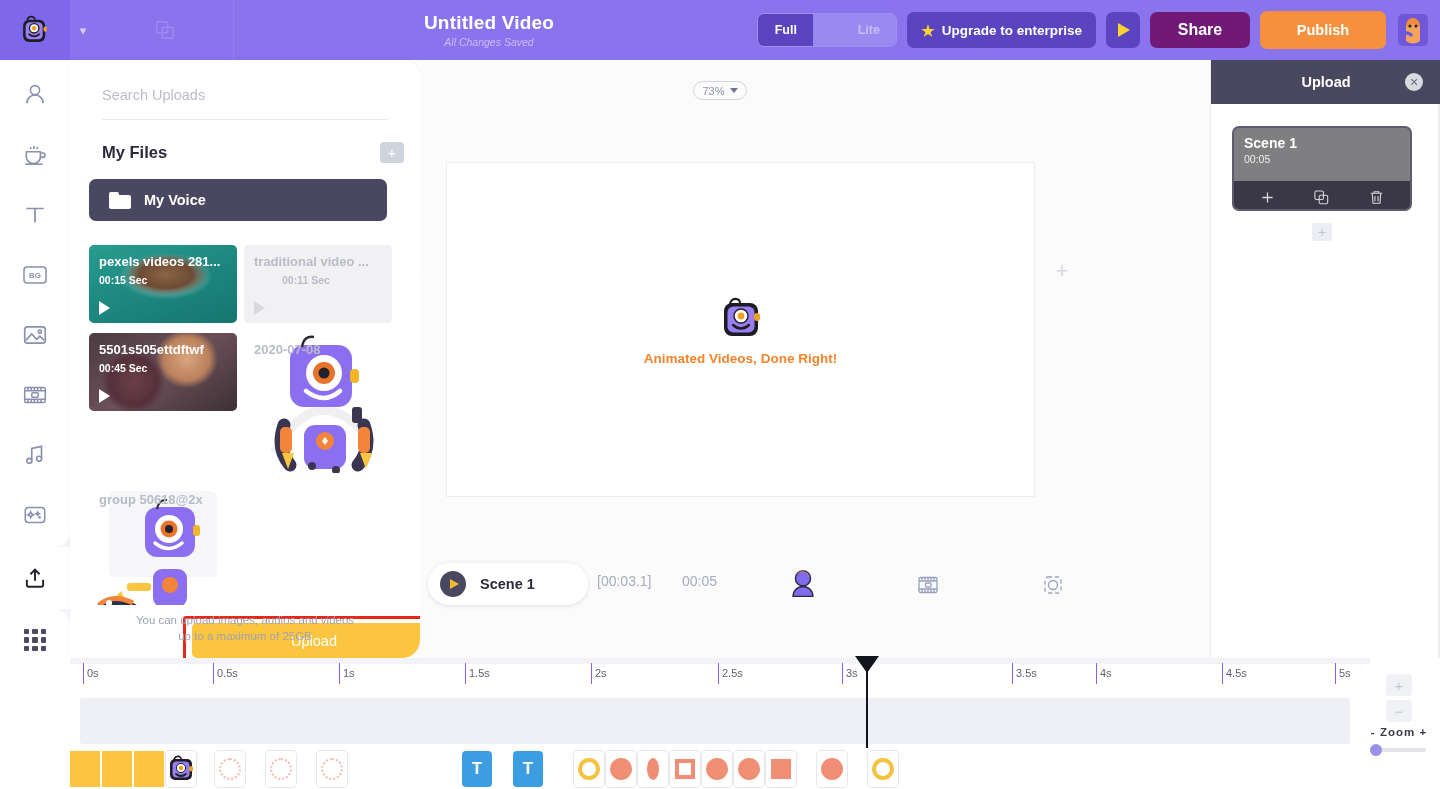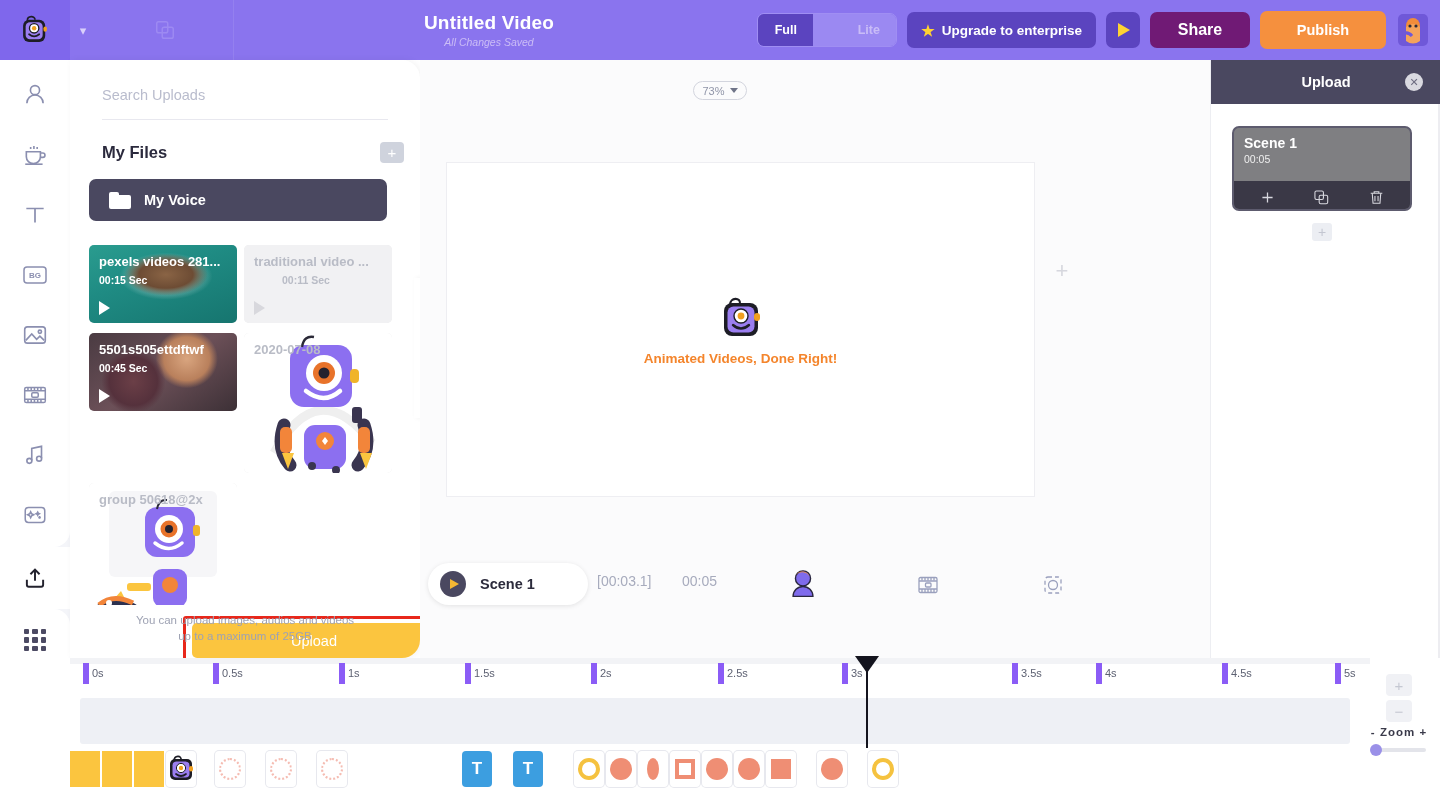--- a/index.html
+++ b/index.html
@@ -352,21 +352,21 @@
   }
   .ruler {
     position: absolute; left: 70px; top: 0px; width: 1300px; height: 26px;
     background: #ffffff;
   }
   .ruler-bg-left {
     position: absolute; left: 0; top: 0; width: 1300px; height: 6px;
     background: #f2f3f6;
   }
   .tick {
-    position: absolute; top: 5px; height: 21px; border-left: 6px solid #8b5cf6;
+    position: absolute; top: 5px; height: 21px; border-left: 1px solid #8b5cf6;
   }
   .tick span {
     position: absolute; left: 3px; top: 4px; font-size: 11px; color: #5d6172;
     white-space: nowrap;
   }
   .track {
     position: absolute; left: 80px; top: 40px; width: 1270px; height: 46px;
     background: #eef0f5; border-radius: 3px;
   }
   .playhead {

